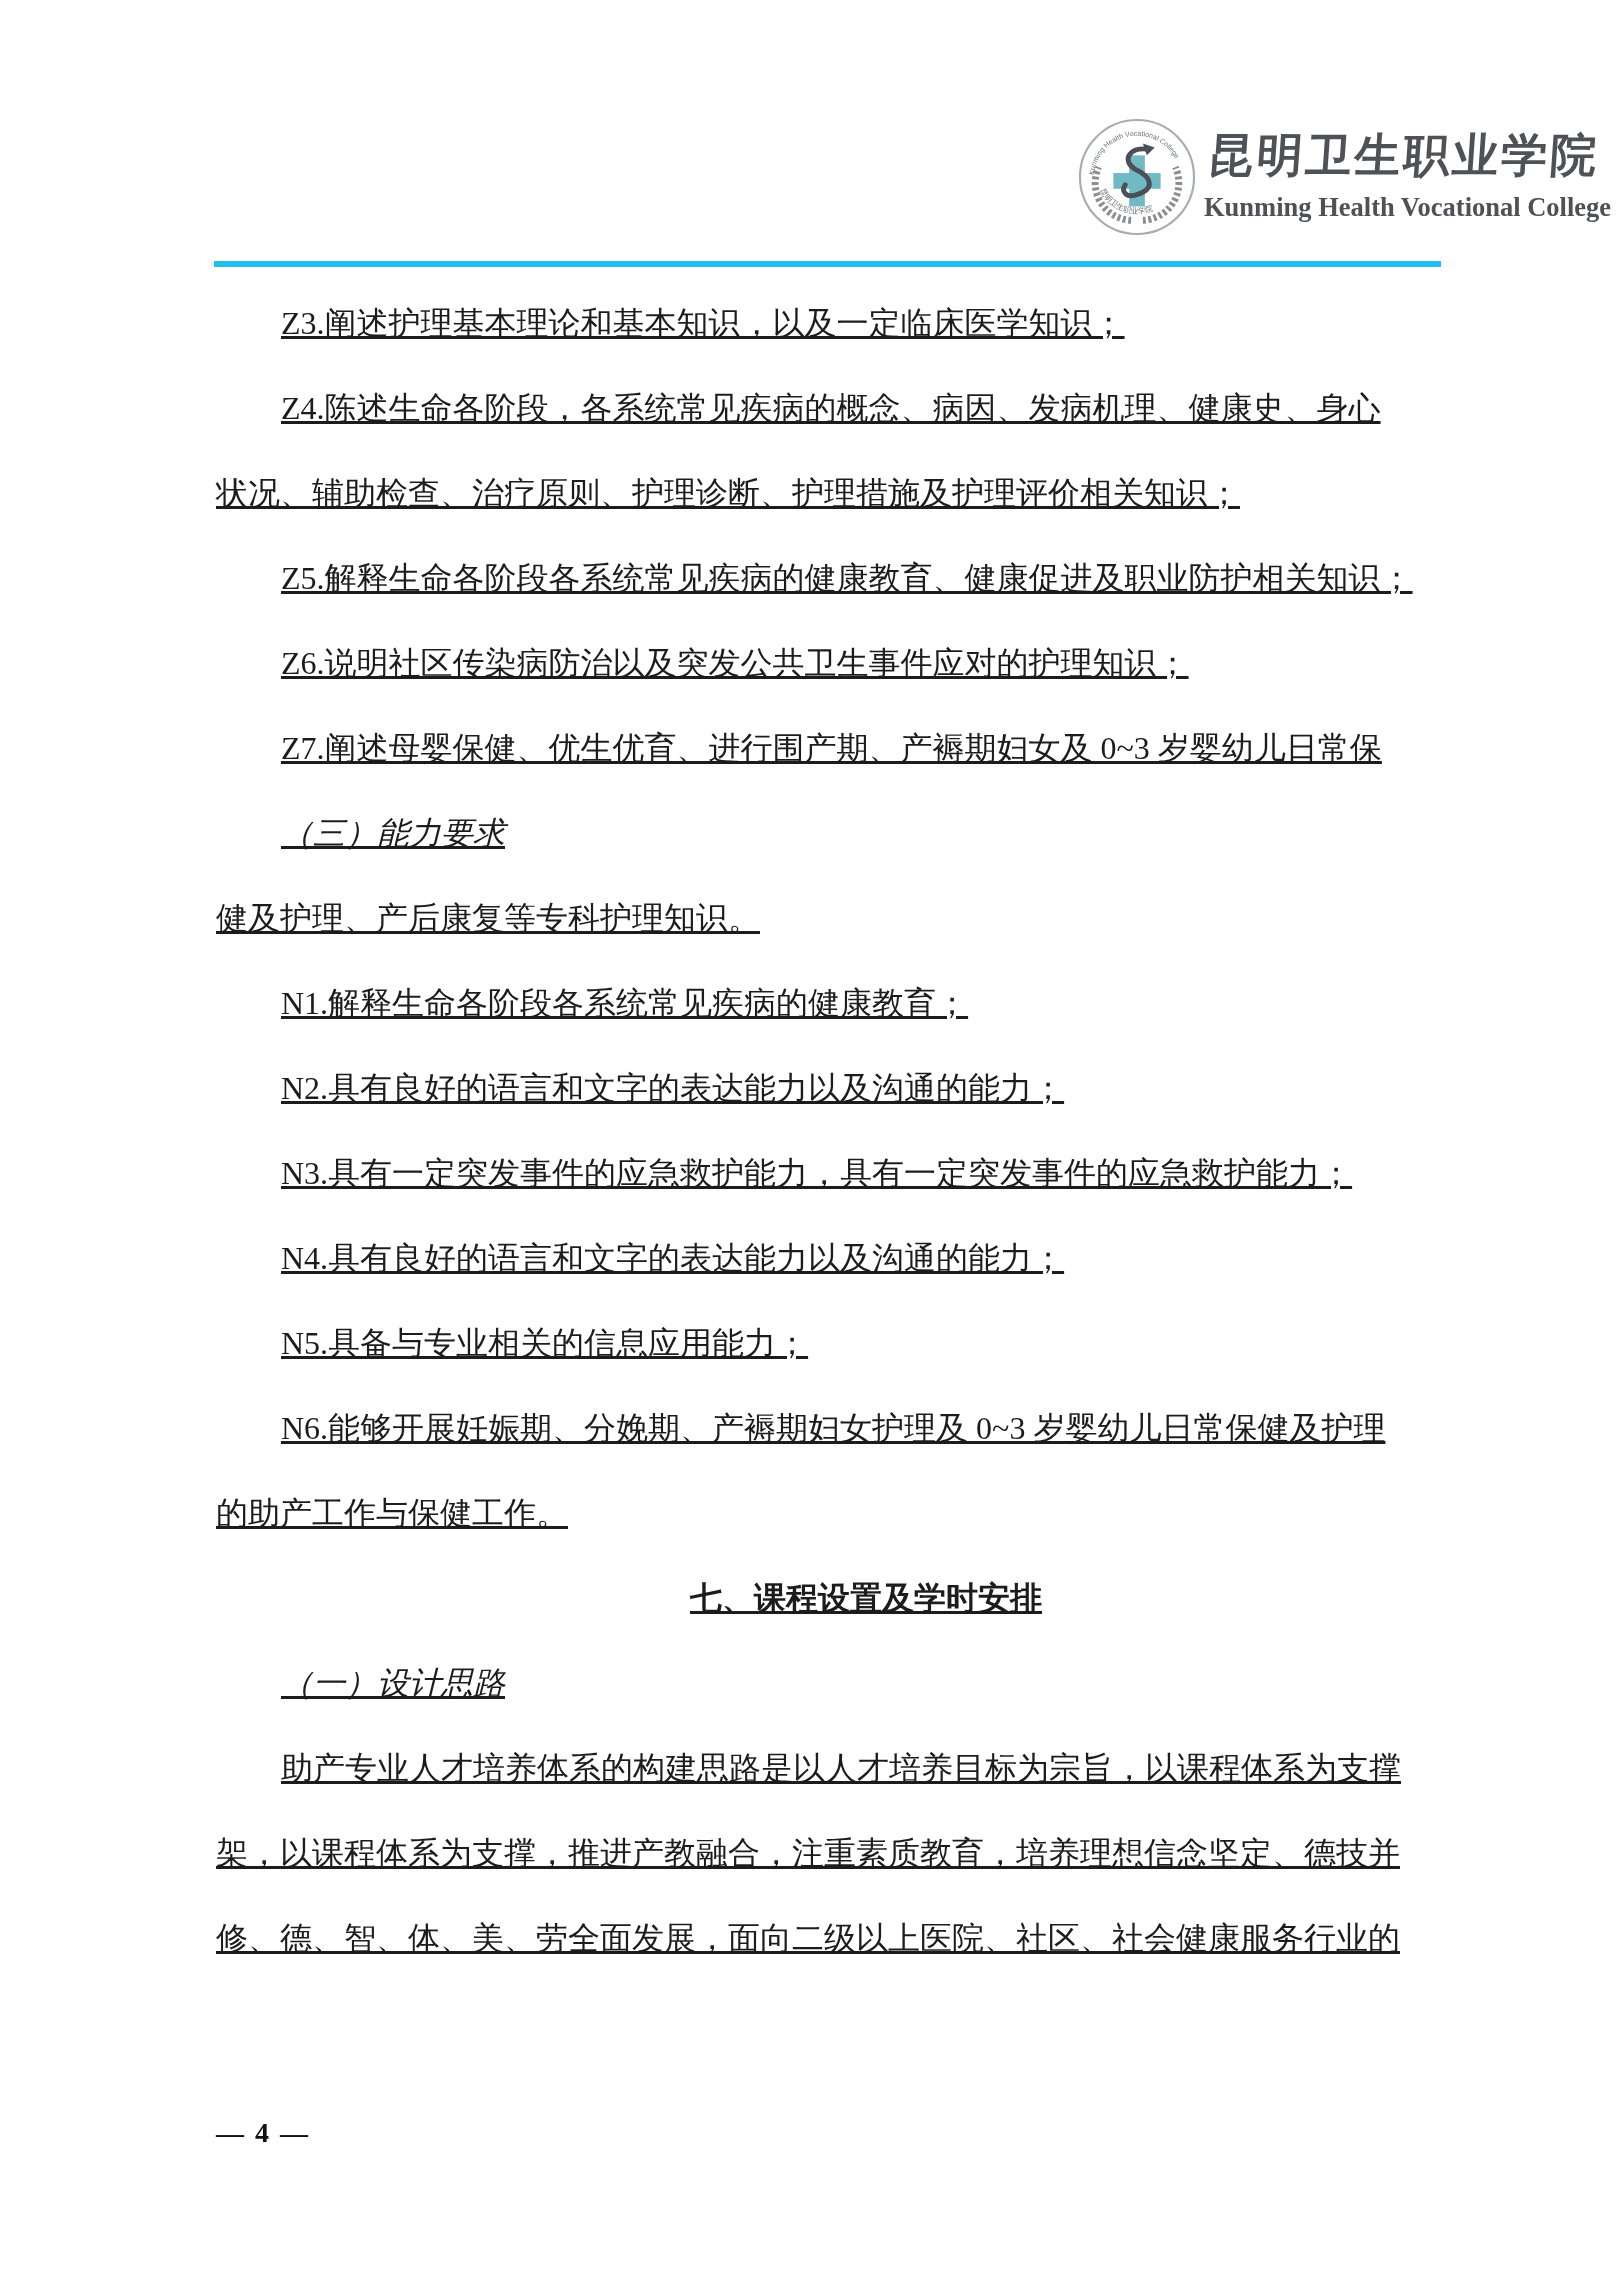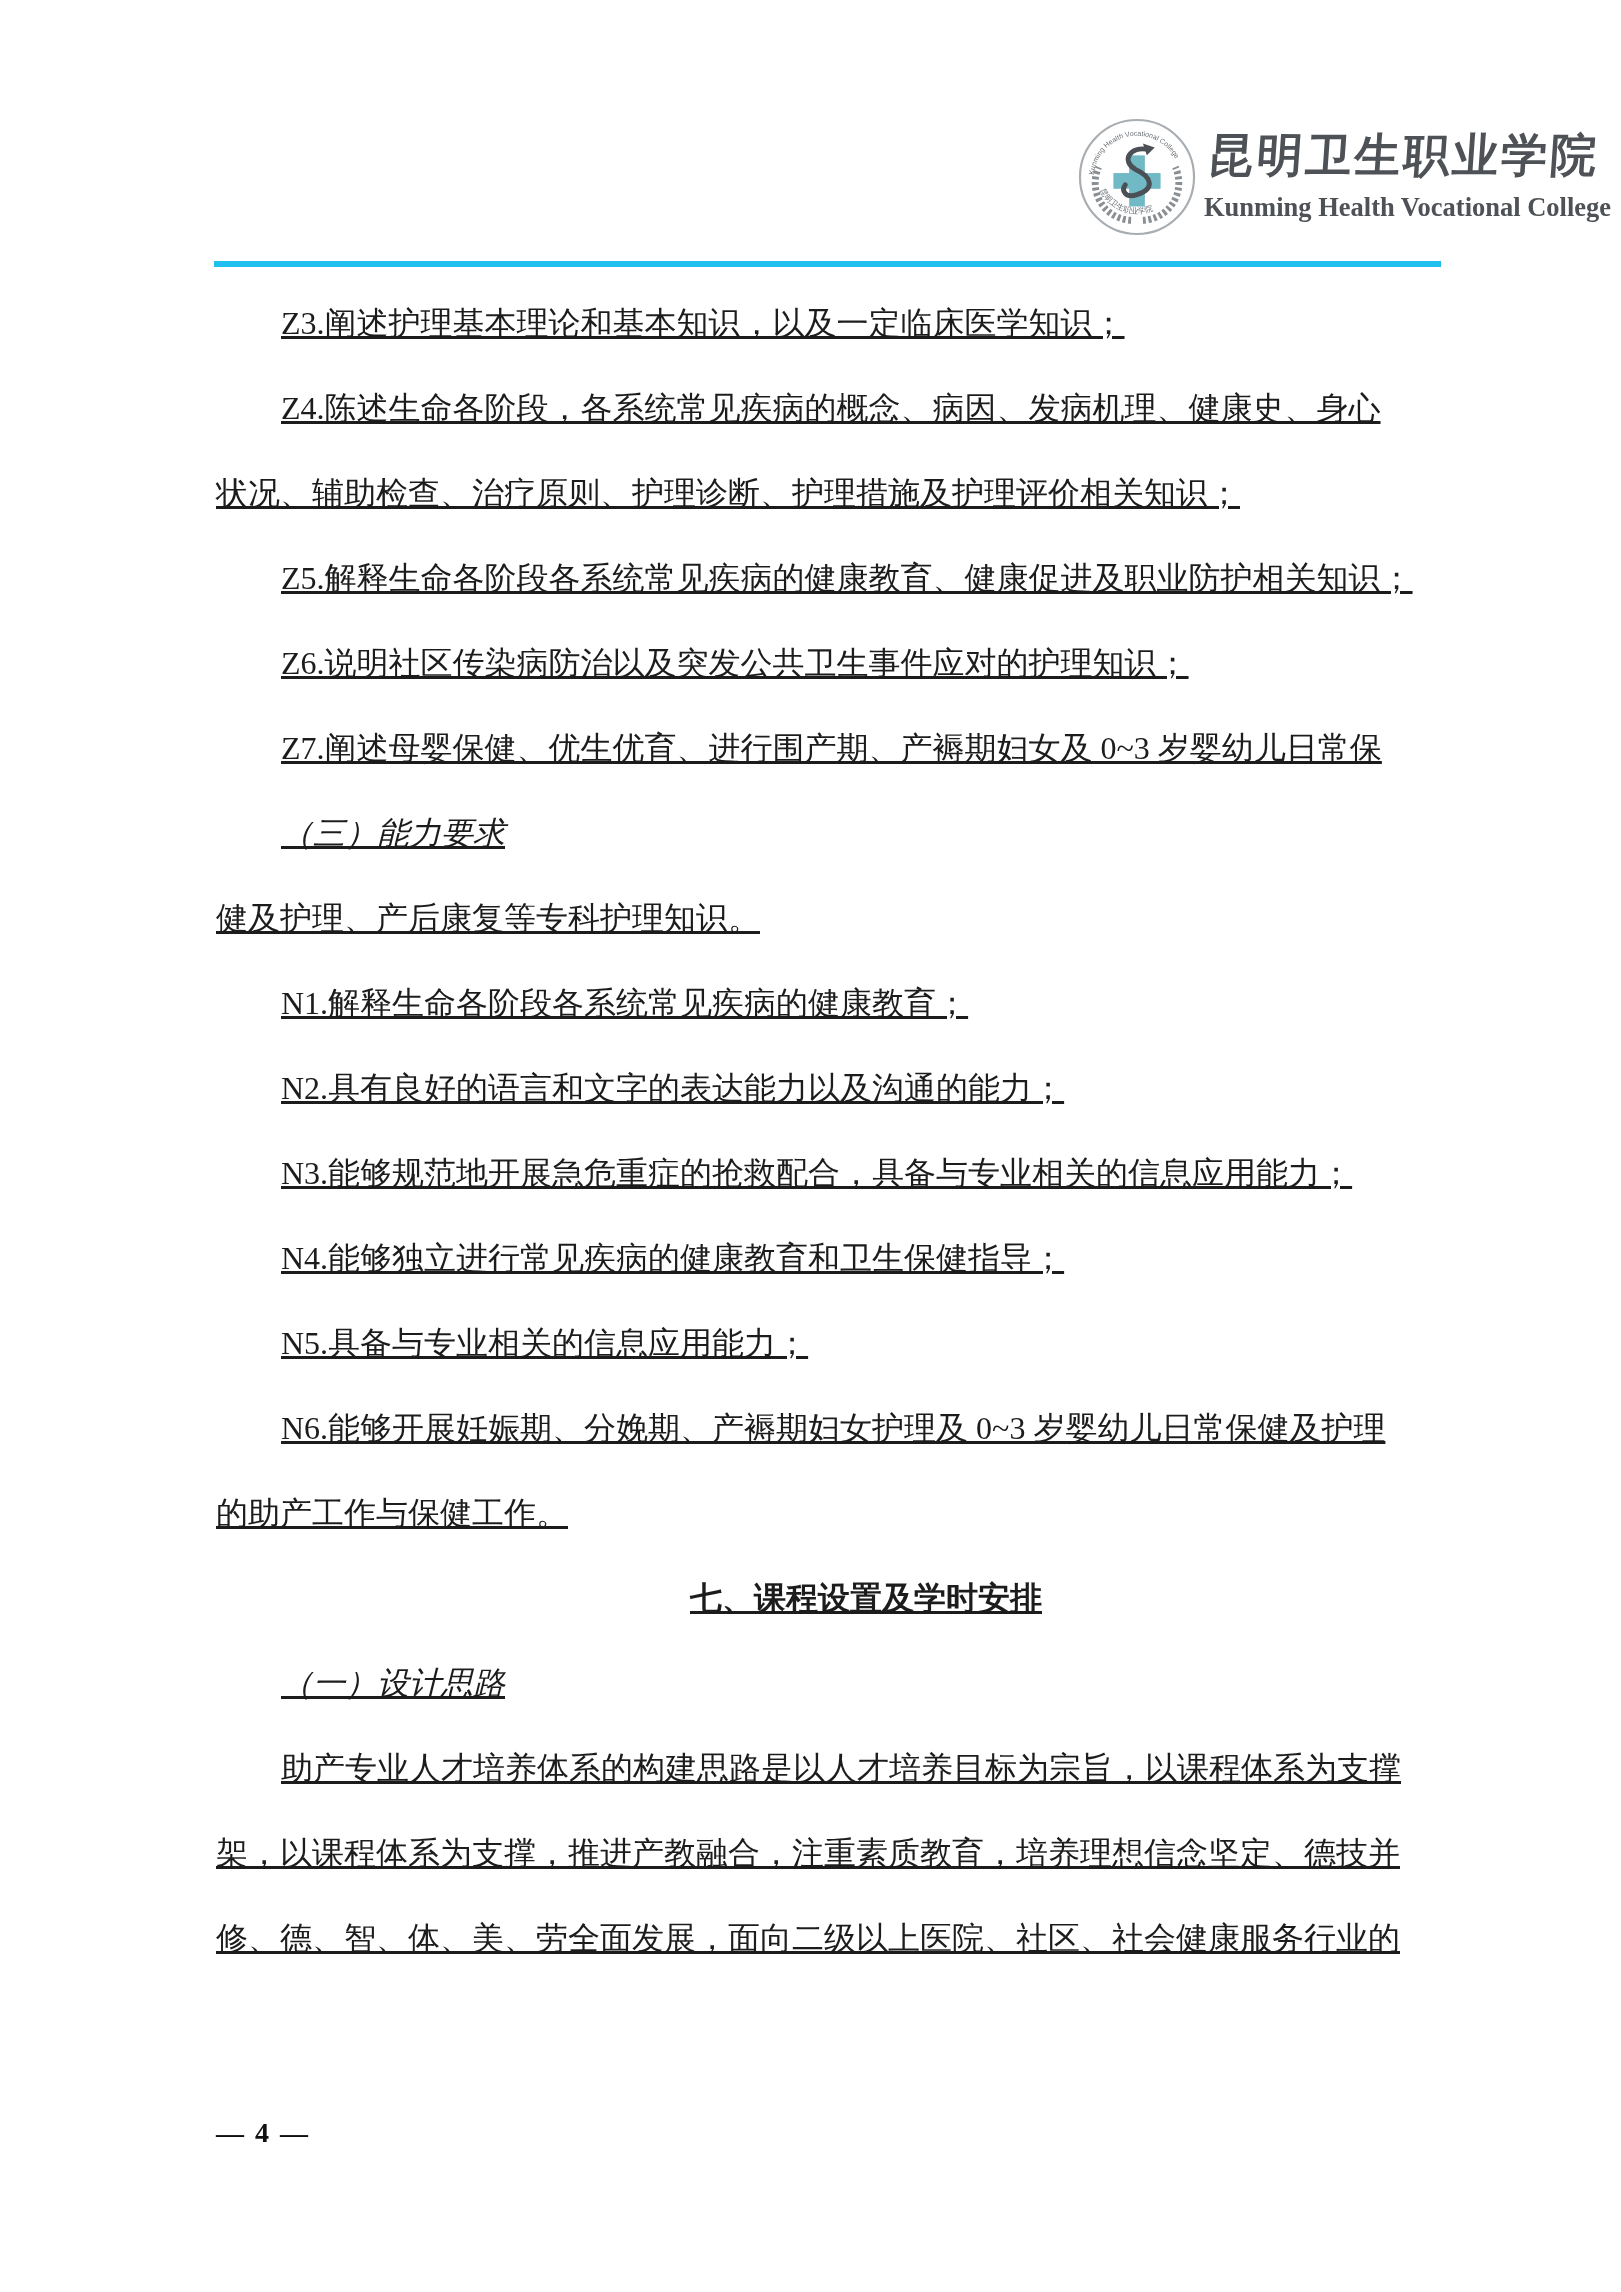--- a/index.html
+++ b/index.html
@@ -102,22 +102,22 @@
     <div class="line indent">Z3.阐述护理基本理论和基本知识，以及一定临床医学知识；</div>
     <div class="line indent">Z4.陈述生命各阶段，各系统常见疾病的概念、病因、发病机理、健康史、身心</div>
     <div class="line">状况、辅助检查、治疗原则、护理诊断、护理措施及护理评价相关知识；</div>
     <div class="line indent">Z5.解释生命各阶段各系统常见疾病的健康教育、健康促进及职业防护相关知识；</div>
     <div class="line indent">Z6.说明社区传染病防治以及突发公共卫生事件应对的护理知识；</div>
     <div class="line indent">Z7.阐述母婴保健、优生优育、进行围产期、产褥期妇女及 0~3 岁婴幼儿日常保</div>
     <div class="line indent kaiti">（三）能力要求</div>
     <div class="line">健及护理、产后康复等专科护理知识。</div>
     <div class="line indent">N1.解释生命各阶段各系统常见疾病的健康教育；</div>
     <div class="line indent">N2.具有良好的语言和文字的表达能力以及沟通的能力；</div>
-    <div class="line indent">N3.能够规范地开展急危重症的抢救配合，具备与专业相关的信息应用能力；</div>
-    <div class="line indent">N4.能够独立进行常见疾病的健康教育和卫生保健指导；</div>
+    <div class="line indent">N3.具有一定突发事件的应急救护能力，具有一定突发事件的应急救护能力；</div>
+    <div class="line indent">N4.具有良好的语言和文字的表达能力以及沟通的能力；</div>
     <div class="line indent">N5.具备与专业相关的信息应用能力；</div>
     <div class="line indent">N6.能够开展妊娠期、分娩期、产褥期妇女护理及 0~3 岁婴幼儿日常保健及护理</div>
     <div class="line">的助产工作与保健工作。</div>
     <div class="line indent heading">七、课程设置及学时安排</div>
     <div class="line indent kaiti">（一）设计思路</div>
     <div class="line indent">助产专业人才培养体系的构建思路是以人才培养目标为宗旨，以课程体系为支撑</div>
     <div class="line">架，以课程体系为支撑，推进产教融合，注重素质教育，培养理想信念坚定、德技并</div>
     <div class="line">修、德、智、体、美、劳全面发展，面向二级以上医院、社区、社会健康服务行业的</div>
   </div>
 

